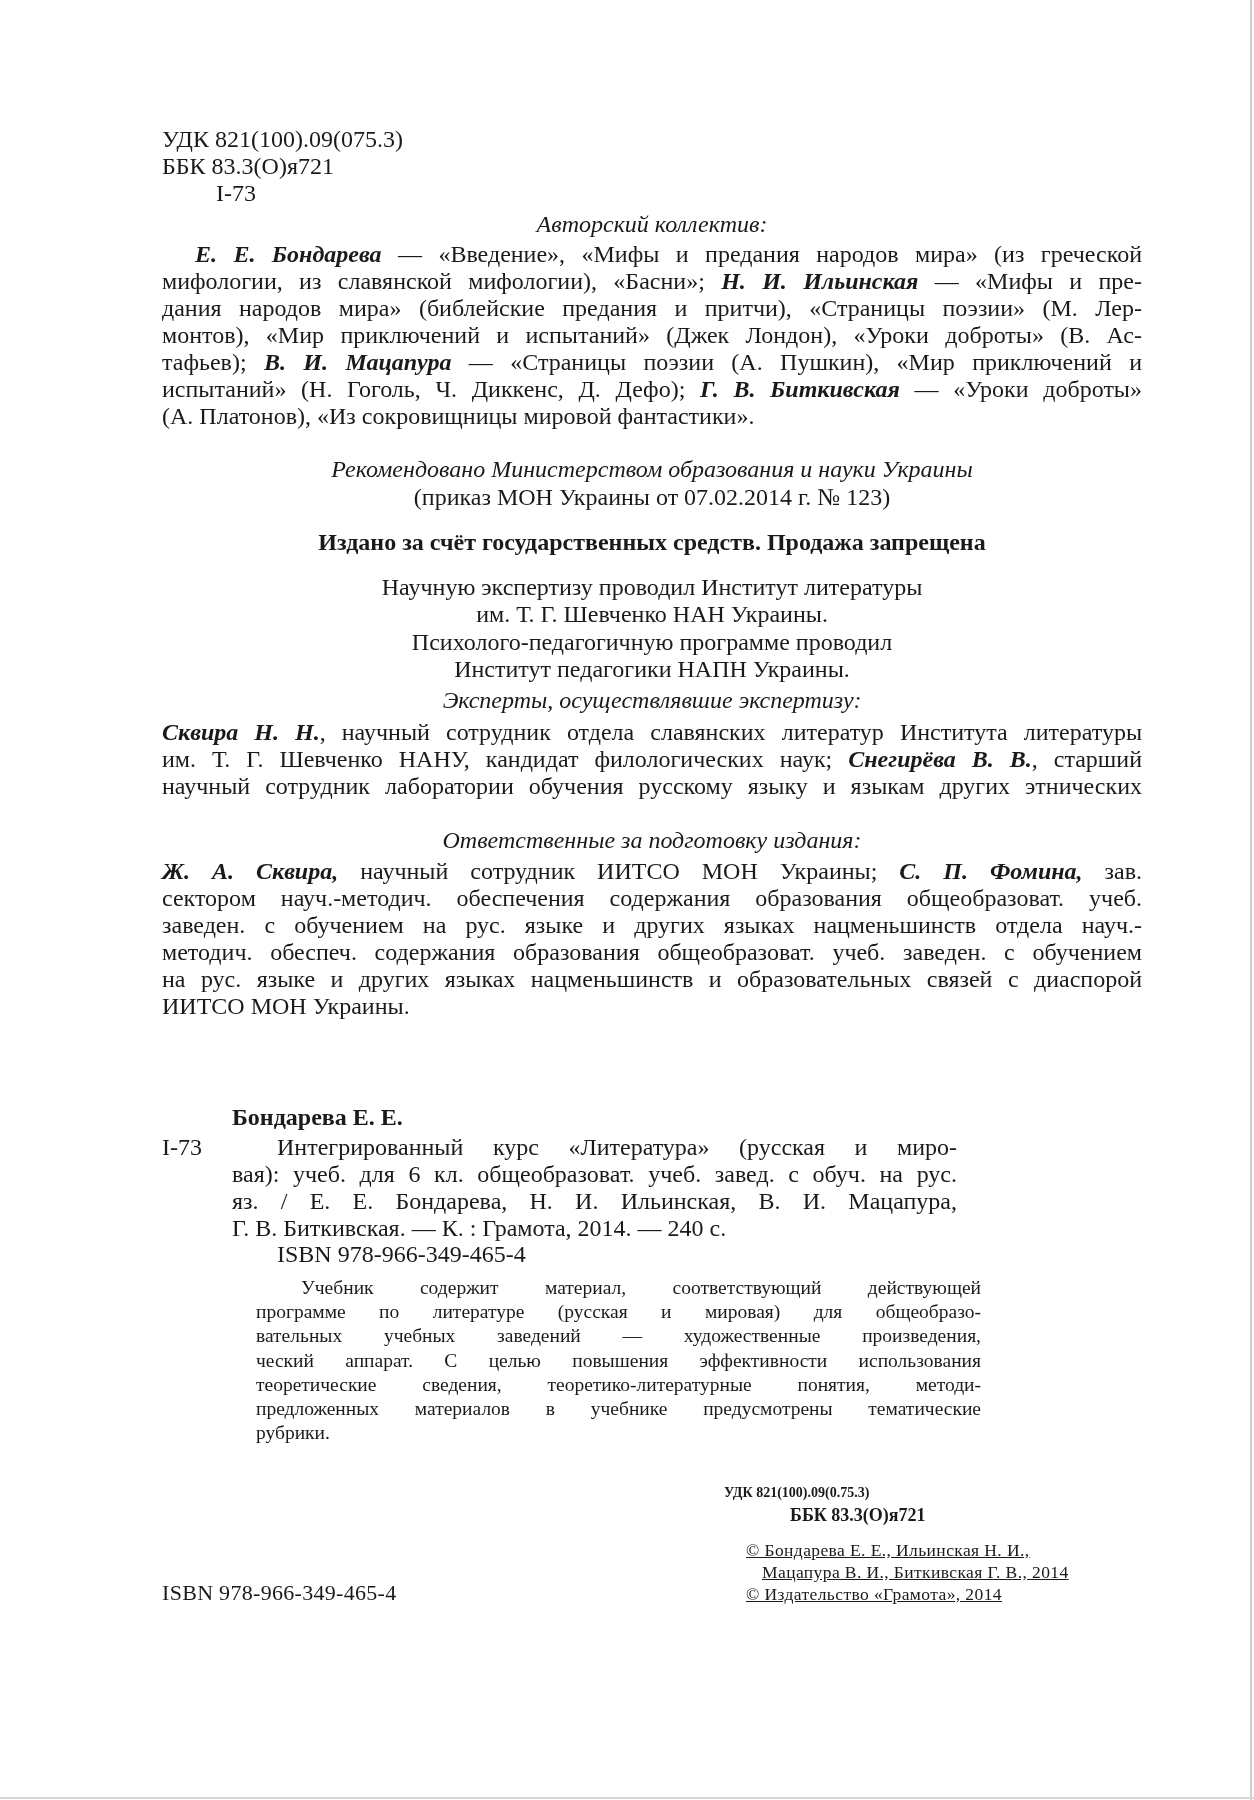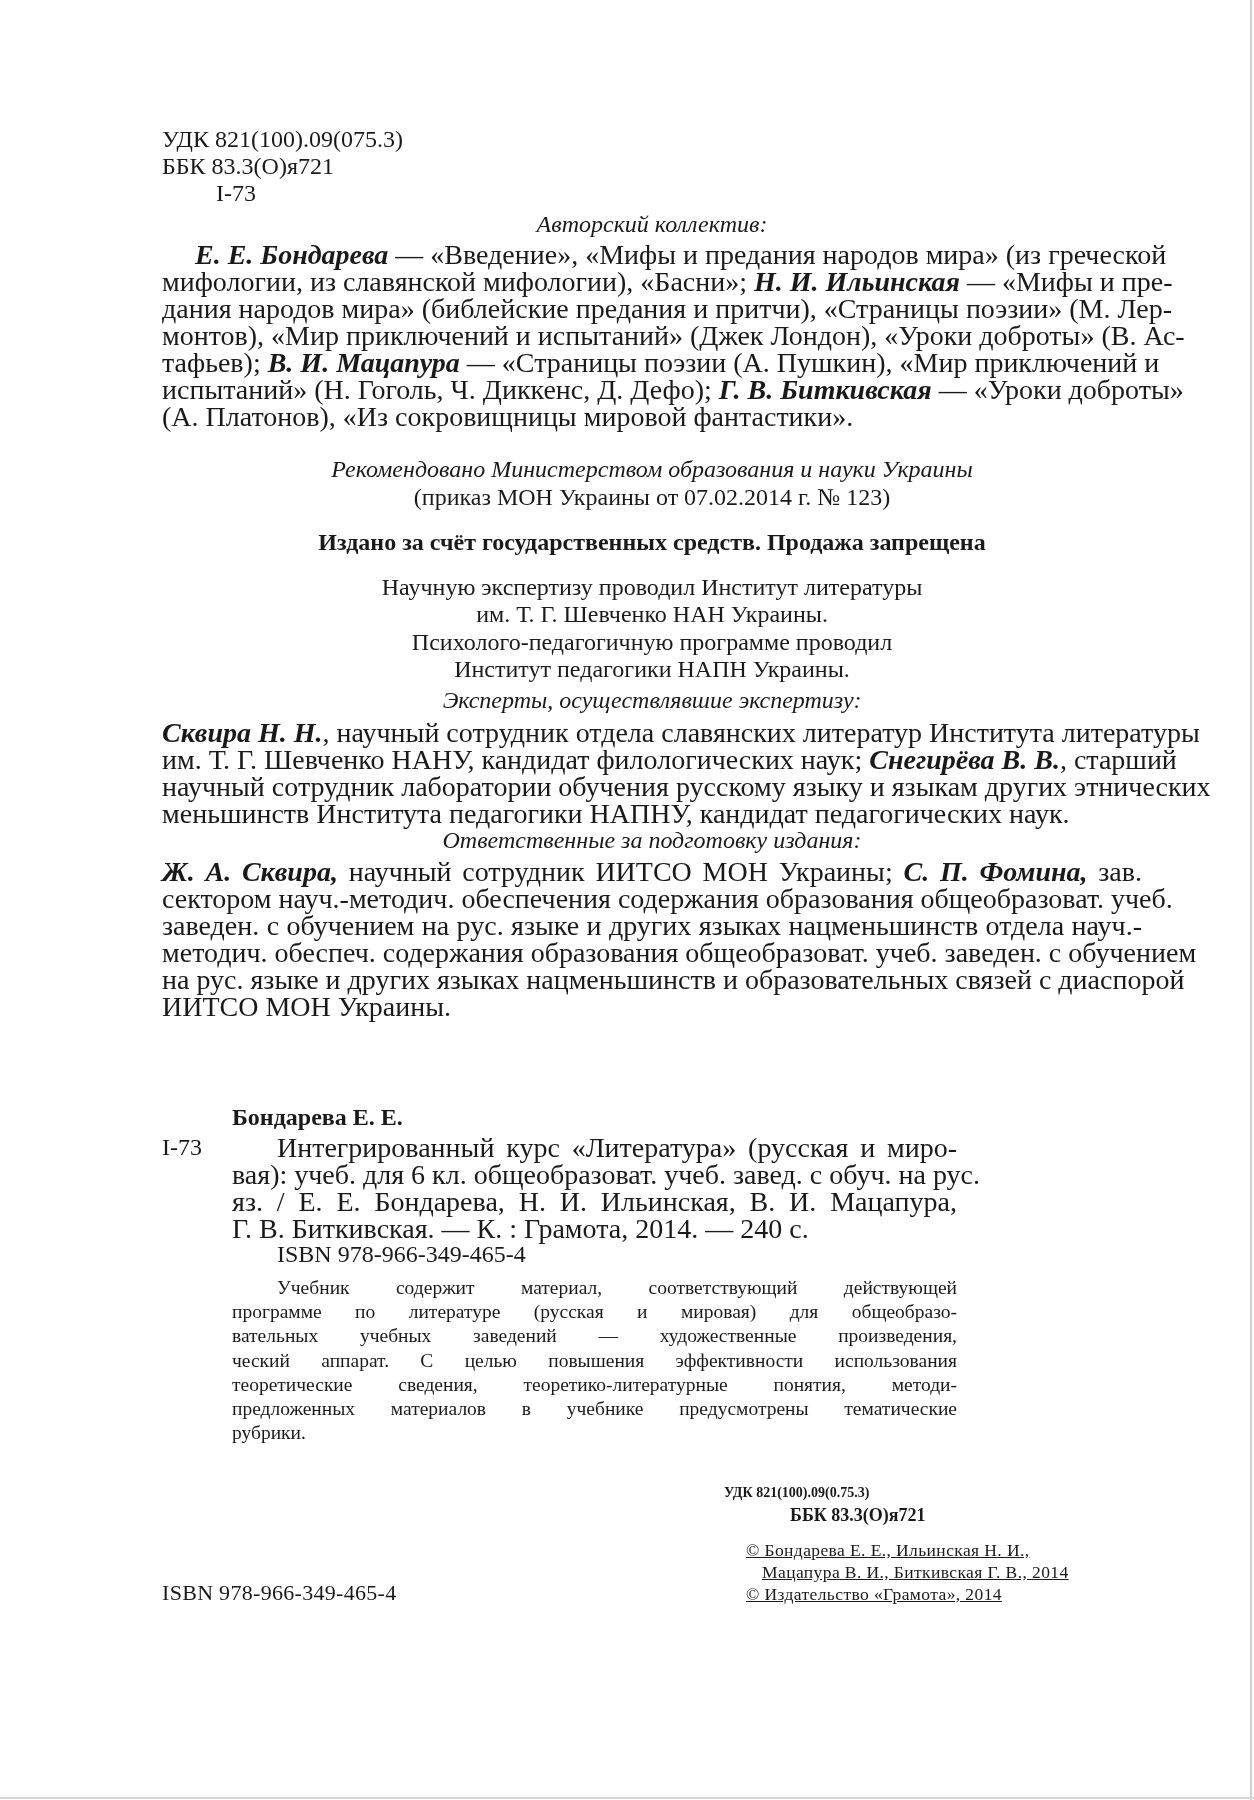--- a/index.html
+++ b/index.html
@@ -3,27 +3,27 @@
 <meta charset="utf-8">
 <style>
   html, body { margin: 0; padding: 0; background: #ffffff; }
   body { width: 1254px; height: 1800px; position: relative; overflow: hidden;
          font-family: "Liberation Serif", serif; color: #1a1a1a; }
   .page-edge-right { position: absolute; left: 1250px; top: 0; width: 2px; height: 1800px; background: #cfcfcf; }
   .page-edge-bottom { position: absolute; left: 0; top: 1797px; width: 1254px; height: 2px; background: #d6d6d6; }
   .abs { position: absolute; white-space: nowrap; }
   .t24 { font-size: 24px; line-height: 27px; }
   .center { text-align: center; }
-  .justify-block { position: absolute; text-align: justify; font-size: 28px; line-height: 27px; }
+  .justify-block { position: absolute; text-align: justify; font-size: 24px; line-height: 27px; }
   .justify-block .ln { display: block; text-align: justify; text-align-last: justify; height: 27px; white-space: nowrap; }
   .justify-block .ln.last { text-align-last: left; }
   .it { font-style: italic; }
   .bi { font-style: italic; font-weight: bold; }
   .b { font-weight: bold; }
-  .small-block { position: absolute; font-size: 19.5px; line-height: 24.2px; }
+  .small-block { position: absolute; font-size: 19.5px; line-height: 24.2px; margin-left: 24px; }
   .small-block .ln { display: block; text-align: justify; text-align-last: justify; height: 24.2px; white-space: nowrap; }
   .small-block .ln.last { text-align-last: left; }
   .copyright { position: absolute; font-size: 17.5px; line-height: 22px; white-space: nowrap; letter-spacing: 0.4px; text-decoration: underline; }
 </style>
 </head>
 <body>
 
 <div class="page-edge-right"></div>
 <div class="page-edge-bottom"></div>
 
@@ -49,21 +49,20 @@
 
 <div class="abs t24 center" style="left:162px; width:980px; top:574px;">Научную экспертизу проводил Институт литературы</div>
 <div class="abs t24 center" style="left:162px; width:980px; top:601px;">им. Т. Г. Шевченко НАН Украины.</div>
 <div class="abs t24 center" style="left:162px; width:980px; top:629px;">Психолого-педагогичную программе проводил</div>
 <div class="abs t24 center" style="left:162px; width:980px; top:656px;">Институт педагогики НАПН Украины.</div>
 <div class="abs t24 it center" style="left:162px; width:980px; top:687px;">Эксперты, осуществлявшие экспертизу:</div>
 <div class="justify-block" id="experts-block" style="left:162px; width:980px; top:719px;">
     <span class="ln"><span class="bi">Сквира Н. Н.</span><span>, научный сотрудник отдела славянских литератур Института литературы</span></span>
     <span class="ln"><span>им. Т. Г. Шевченко НАНУ, кандидат филологических наук; </span><span class="bi">Снегирёва В. В.</span><span>, старший</span></span>
     <span class="ln"><span>научный сотрудник лаборатории обучения русскому языку и языкам других этнических</span></span>
-    <span class="ln last"><span>меньшинств Института педагогики НАПНУ, кандидат педагогических наук.</span></span>
   </div>
 
 <div class="abs t24 it center" style="left:162px; width:980px; top:827px;">Ответственные за подготовку издания:</div>
 <div class="justify-block" id="responsible-block" style="left:162px; width:980px; top:858px;">
     <span class="ln"><span class="bi">Ж. А. Сквира,</span><span> научный сотрудник ИИТСО МОН Украины; </span><span class="bi">С. П. Фомина,</span><span> зав.</span></span>
     <span class="ln"><span>сектором науч.-методич. обеспечения содержания образования общеобразоват. учеб.</span></span>
     <span class="ln"><span>заведен. с обучением на рус. языке и других языках нацменьшинств отдела науч.-</span></span>
     <span class="ln"><span>методич. обеспеч. содержания образования общеобразоват. учеб. заведен. с обучением</span></span>
     <span class="ln"><span>на рус. языке и других языках нацменьшинств и образовательных связей с диаспорой</span></span>
     <span class="ln last"><span>ИИТСО МОН Украины.</span></span>

